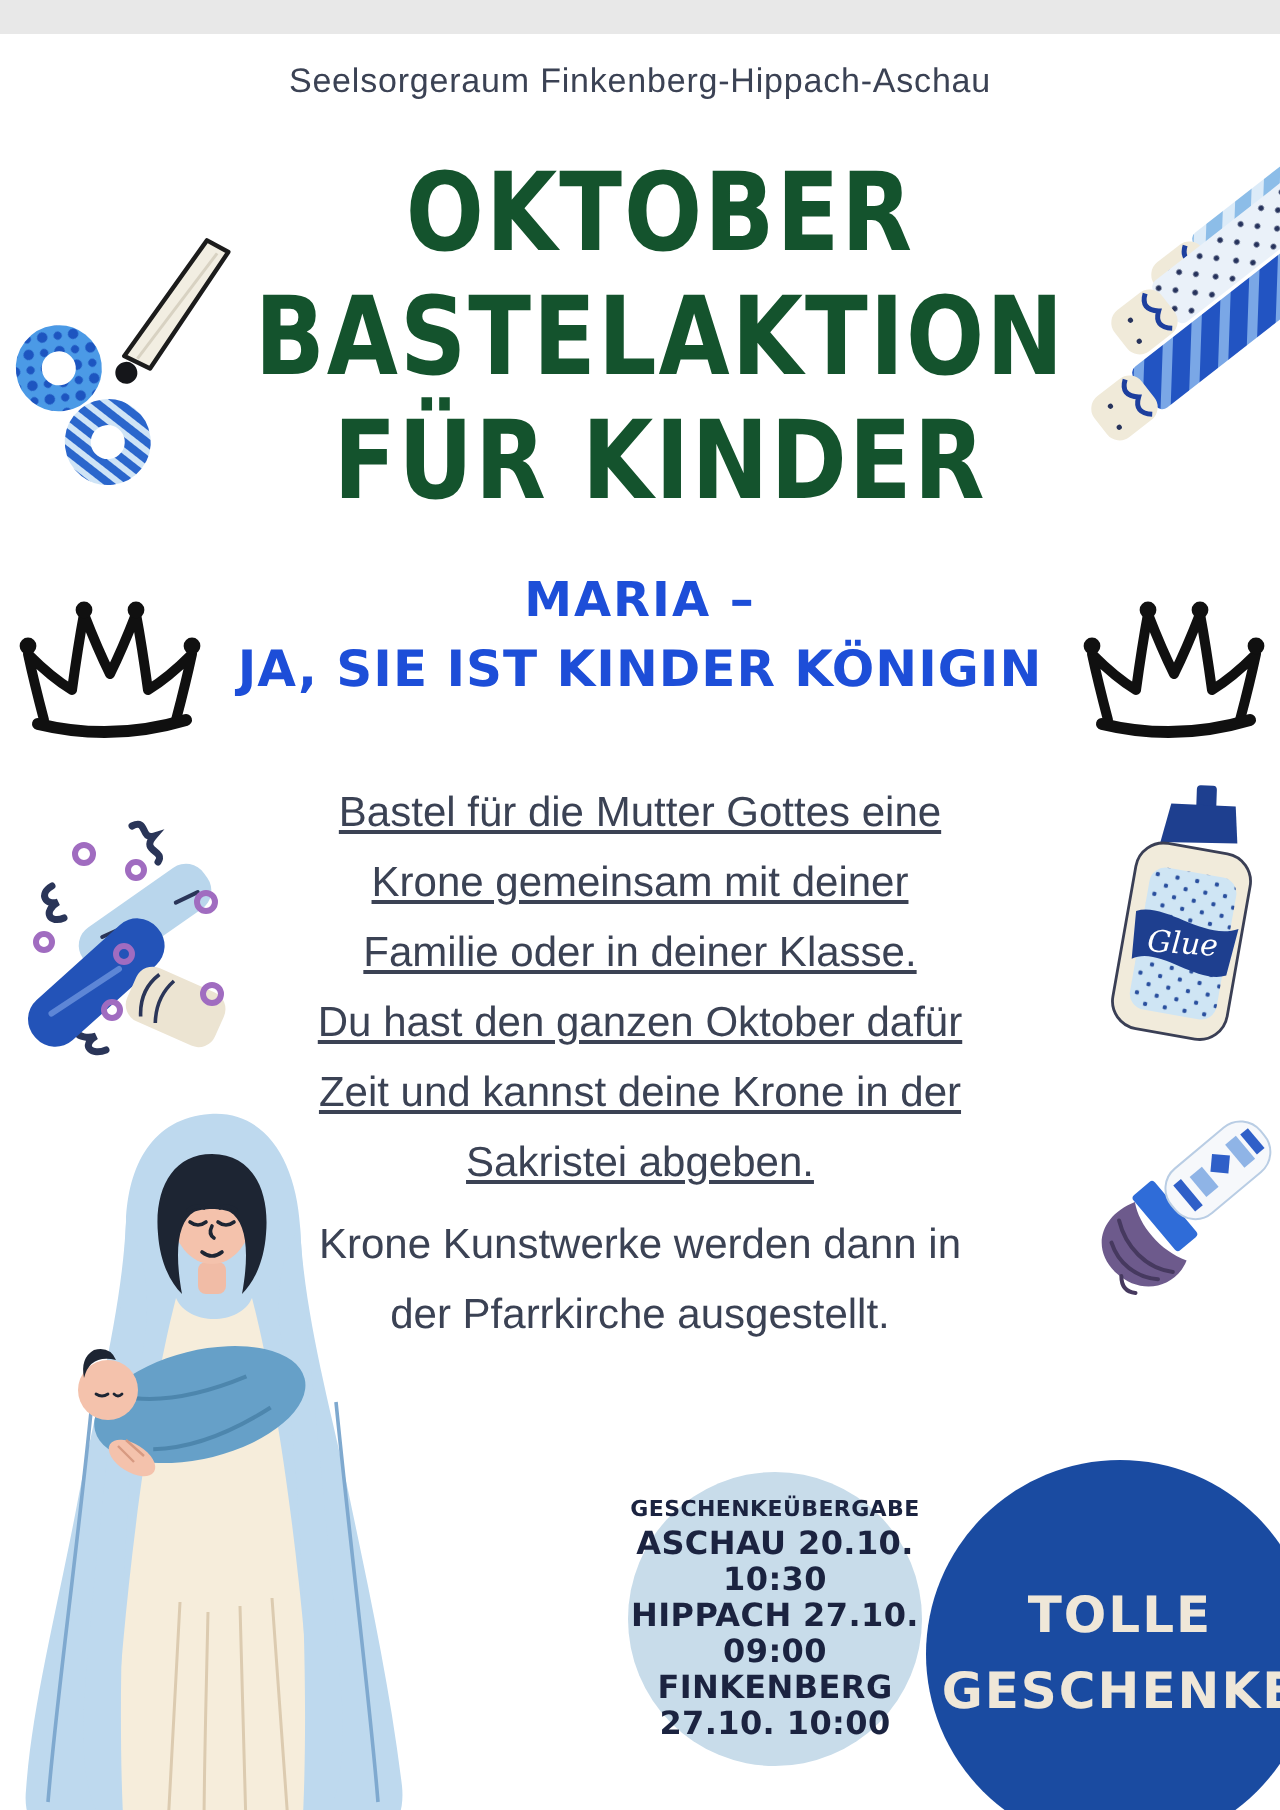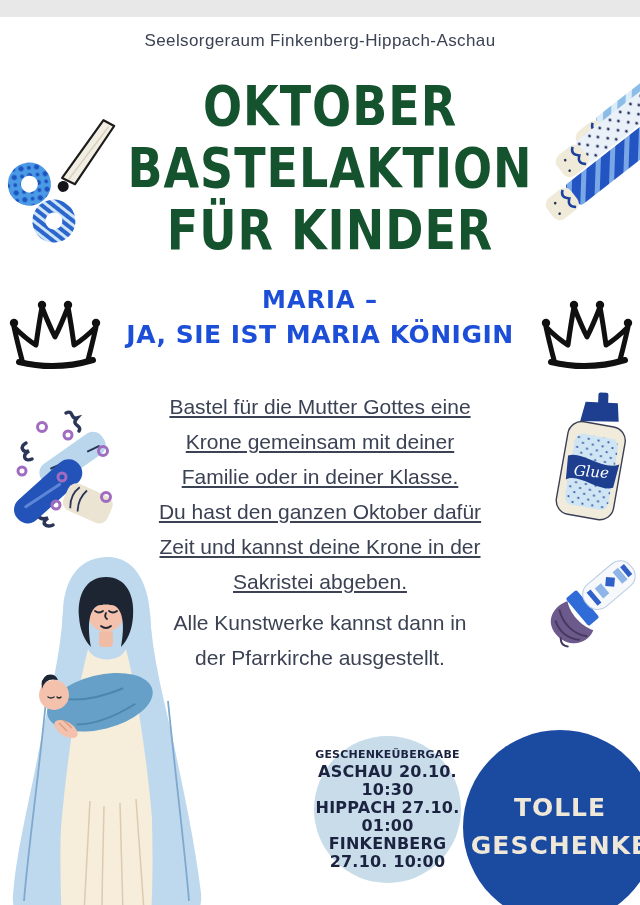--- a/index.html
+++ b/index.html
@@ -113,21 +113,21 @@
   </div>
 
   <div class="abs title">
     <span class="line">OKTOBER</span>
     <span class="line">BASTELAKTION</span>
     <span class="line">FÜR KINDER</span>
   </div>
 
   <div class="abs subtitle">
     <span class="s1">MARIA –</span>
-    <span class="s2">JA, SIE IST MARIA KÖNIGIN</span>
+    <span class="s2">JA, SIE IST KINDER KÖNIGIN</span>
   </div>
 
   <div class="abs" style="top:280px;left:6px;">
     <svg width="100" height="80" viewBox="0 0 100 80">
       <path d="M16,63 Q11,44 8,30 Q20,42 30,48 Q33,26 36,10 Q43,28 49,40 Q55,28 62,10 Q65,26 68,48 Q78,42 90,30 Q87,44 82,63" fill="none" stroke="#101010" stroke-width="5" stroke-linecap="round" stroke-linejoin="round"></path>
       <circle cx="8" cy="26" r="4.2" fill="#101010"></circle>
       <circle cx="36" cy="8" r="4.2" fill="#101010"></circle>
       <circle cx="62" cy="8" r="4.2" fill="#101010"></circle>
       <circle cx="90" cy="26" r="4.2" fill="#101010"></circle>
       <path d="M13,65 Q50,74 87,63" fill="none" stroke="#101010" stroke-width="6" stroke-linecap="round"></path>
@@ -192,21 +192,21 @@
         <rect x="40" y="0" width="10" height="14" rx="2" fill="#1e3f8f" transform="rotate(-8 45 7)"></rect>
         <path d="M28,12 L60,8 L64,26 L26,32 Z" fill="#1e3f8f"></path>
         <rect x="16" y="32" width="58" height="94" rx="14" fill="#f1ebdb" stroke="#3a3f55" stroke-width="1.4"></rect>
         <rect x="24" y="44" width="44" height="72" rx="8" fill="url(#gldots)"></rect>
         <path d="M20,68 C34,61 56,77 72,68 L70,92 C56,99 34,83 22,92 Z" fill="#1e3f8f"></path>
         <text x="46" y="85" font-size="15" fill="#ffffff" font-style="italic" font-family="DejaVu Serif, serif" text-anchor="middle" transform="rotate(-6 46 82)">Glue</text>
       </g>
     </svg>
   </div>
 
-  <div class="abs para p2">Alle Kunstwerke kannst dann in
+  <div class="abs para p2">Krone Kunstwerke werden dann in
 der Pfarrkirche ausgestellt.</div>
 
   <div class="abs" style="top:520px;left:540px;">
     <svg width="100" height="130" viewBox="0 0 100 130">
       <g transform="rotate(-40 50 66)">
         <path d="M34,50 C16,44 2,54 4,71 C6,88 22,96 35,89 C28,77 28,60 34,50 Z" fill="#6d5a8c"></path>
         <path d="M12,58 C8,68 10,79 18,87 M22,52 C16,64 17,79 26,89 M5,74 q-5,6 0,11" stroke="#46395f" stroke-width="2" fill="none" stroke-linecap="round"></path>
         <rect x="34" y="47" width="14" height="36" rx="2" fill="#2f6cd8"></rect>
         <rect x="47" y="50" width="58" height="29" rx="13" fill="#f6f8fb" stroke="#b9cde4" stroke-width="1"></rect>
         <rect x="54" y="56" width="5" height="17" fill="#2f5fc8"></rect>
@@ -238,21 +238,21 @@
       <path d="M40,138 Q43,126 56,129 Q53,122 45,124 Q38,128 40,138 Z" fill="#1d2533"></path>
       <path d="M46,146 q3,2 6,0 M55,146 q2,2 4,0" stroke="#1d2533" stroke-width="1.4" fill="none" stroke-linecap="round"></path>
       <ellipse cx="64" cy="178" rx="13" ry="7" fill="#f4c2ac" transform="rotate(32 64 178)"></ellipse>
       <path d="M57,172 l8,8 M61,169 l9,8" stroke="#d79a82" stroke-width="1.2"></path>
     </svg>
   </div>
 
   <div class="abs schedule-circle">
     <div class="sch-title">GESCHENKEÜBERGABE</div>
     <div class="sch-line">ASCHAU 20.10. 10:30</div>
-    <div class="sch-line">HIPPACH 27.10. 01:00</div>
+    <div class="sch-line">HIPPACH 27.10. 09:00</div>
     <div class="sch-line">FINKENBERG 27.10. 10:00</div>
   </div>
 
   <div class="abs badge-circle">
     <div class="b-line">TOLLE</div>
     <div class="b-line">GESCHENKE</div>
   </div>
 
 </div>
 

